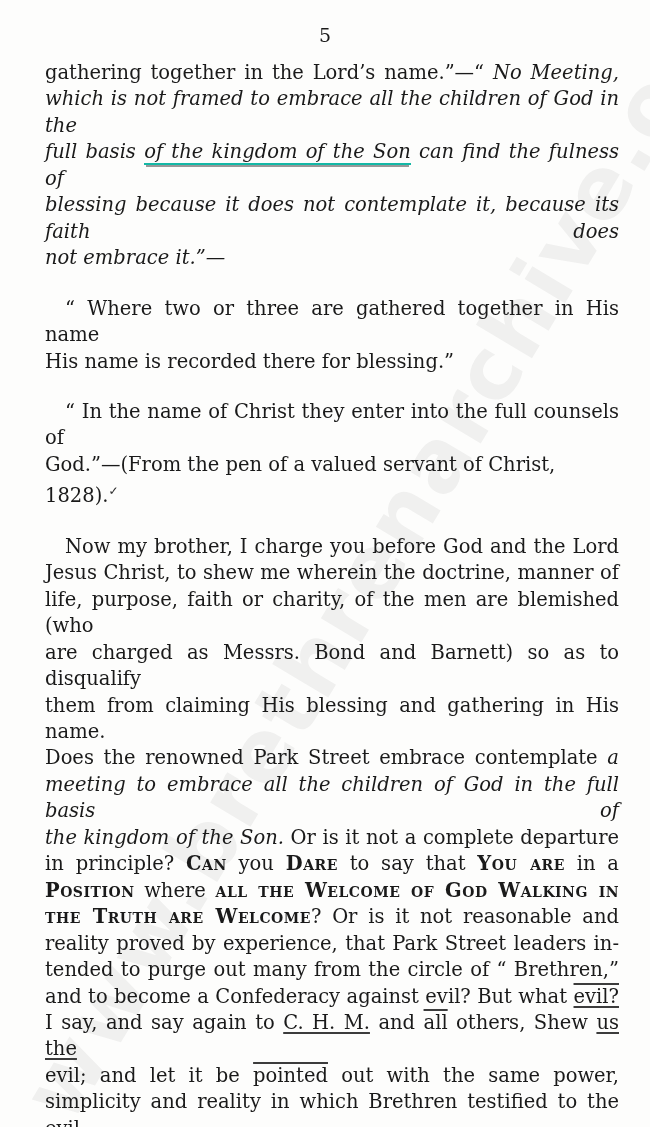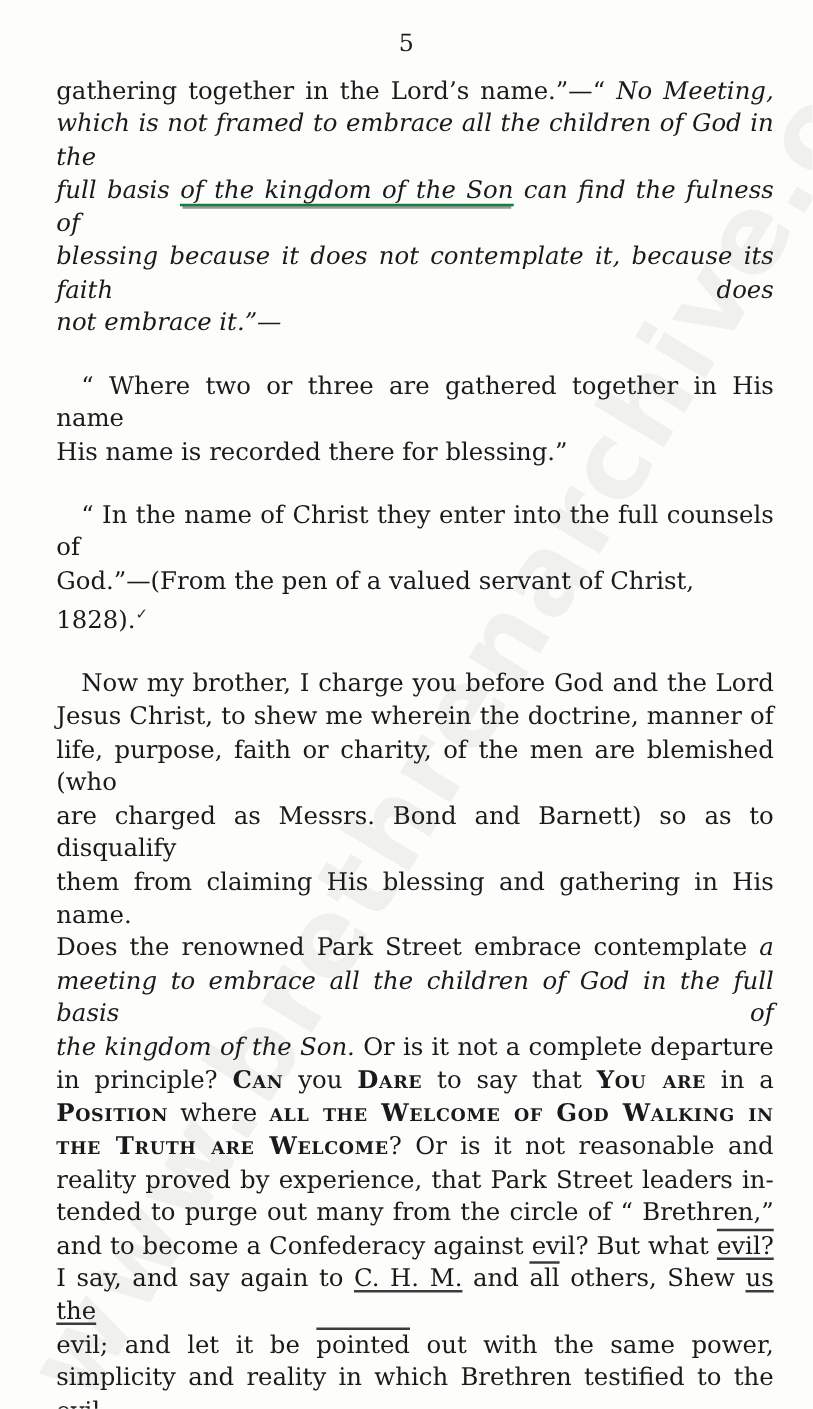--- a/index.html
+++ b/index.html
@@ -33,21 +33,21 @@
   .text-block{
     position:absolute;left:45px;top:60px;width:574px;
     font-size:19.5px;line-height:26.45px;
     z-index:1;
   }
   .line{white-space:normal;}
   .line.j{text-align:justify;text-align-last:justify;}
   .line.indent{text-indent:20px;margin-top:24px;}
   .it{font-style:italic;}
   .sc{font-variant:small-caps;letter-spacing:0.5px;font-weight:bold;}
-  .pw{border-bottom:2px solid #15803d;box-shadow:0 4px 0 -2px rgba(70,70,70,0.55);}
+  .pw{border-bottom:2px solid #14b8a6;box-shadow:0 4px 0 -2px rgba(70,70,70,0.55);}
   .pu{text-decoration:underline;text-decoration-thickness:2px;text-decoration-color:#3c3c3c;text-underline-offset:3px;}
   .po{text-decoration:overline;text-decoration-thickness:2px;text-decoration-color:#3c3c3c;}
   .puo{text-decoration-line:underline overline;text-decoration-thickness:2px;text-decoration-color:#3c3c3c;text-underline-offset:3px;}
   .chk{font-size:12px;vertical-align:7px;color:#2c2c2c;}
 </style>
 </head>
 <body>
 
 <div class="page">
   <div class="watermark">www.brethrenarchive.org</div>

